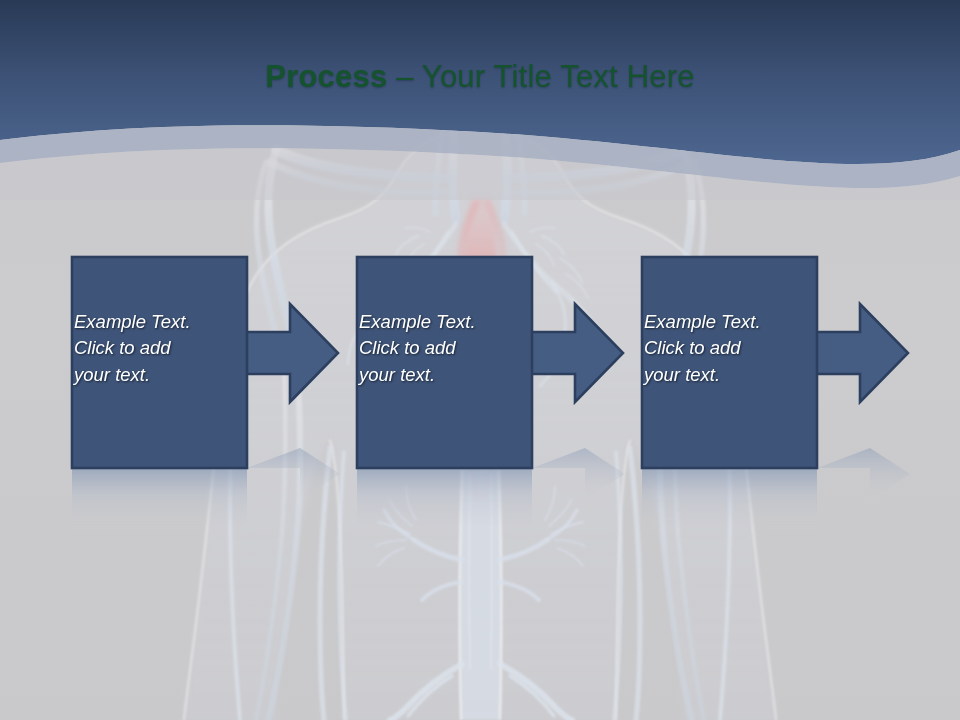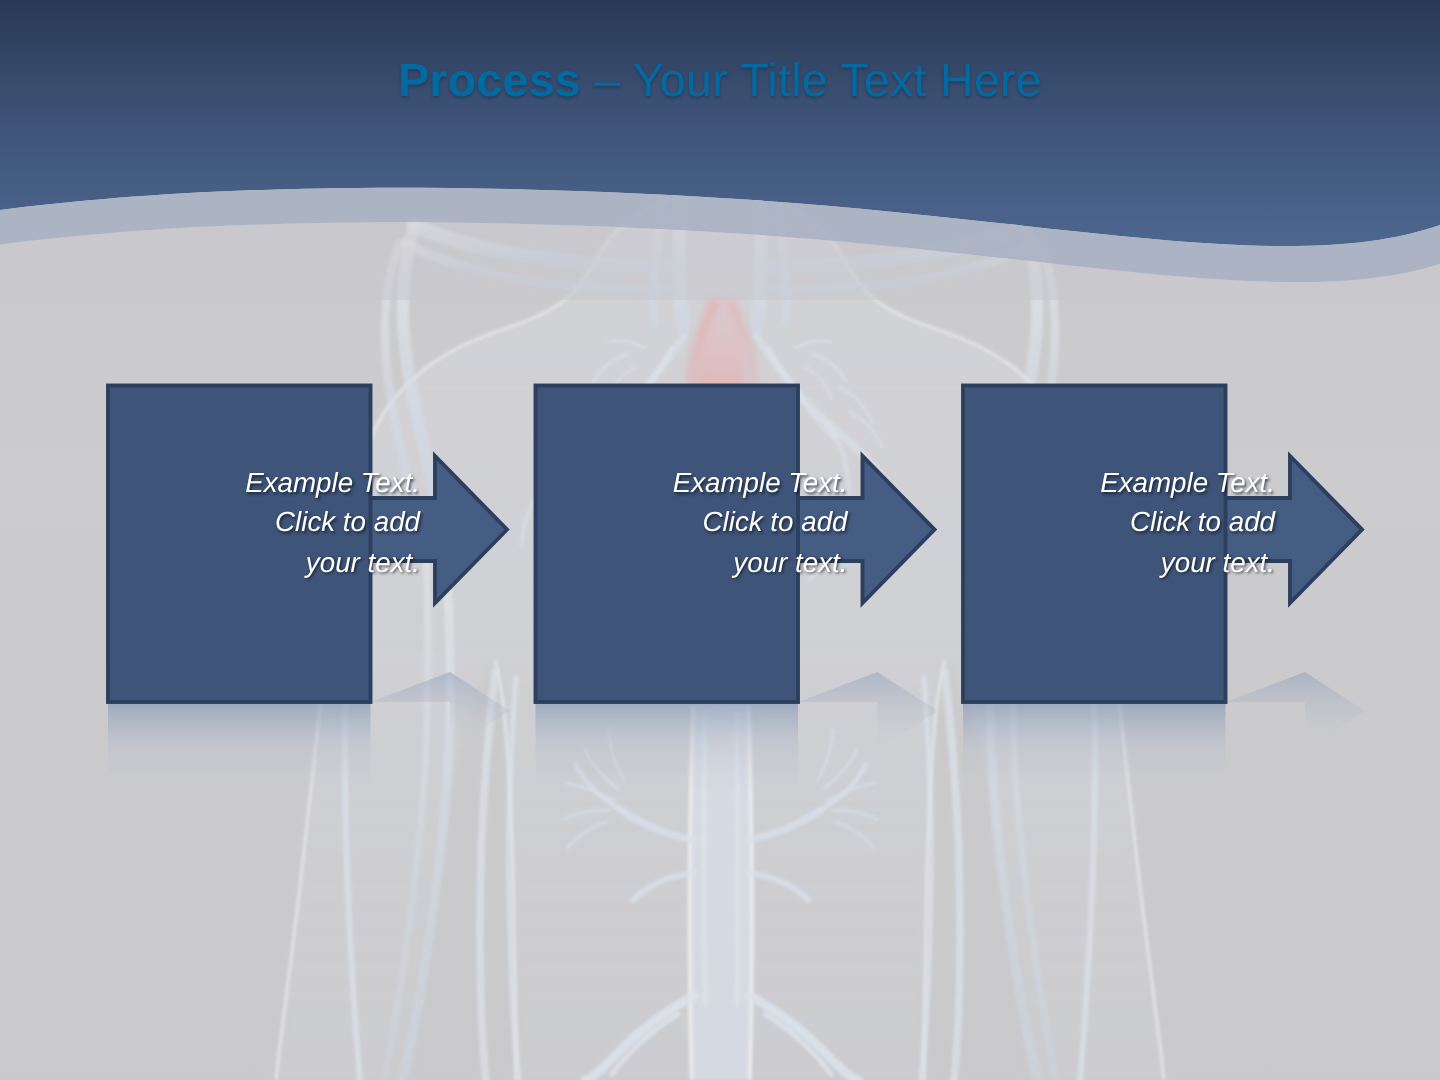--- a/index.html
+++ b/index.html
@@ -31,49 +31,48 @@
   .header-band {
     position: absolute;
     left: 0; top: 0;
     width: 960px; height: 200px;
     overflow: hidden;
   }
   .header-band svg { display: block; width: 960px; height: 200px; }
 
   .title {
     position: absolute;
-    left: 0; top: 37px;
+    left: 0; top: 60px;
     width: 960px;
     text-align: center;
     font-size: 31px;
-    color: #0369a1;
+    color: #14532d;
     letter-spacing: 0.2px;
     line-height: 1.12;
     white-space: nowrap;
     z-index: 7;
     text-shadow: 0 1px 2px rgba(20,30,50,0.35);
   }
   .title .strong { font-weight: bold; }
   .title .light  { font-weight: normal; }
 
   
   .chain { position: absolute; left: 0; top: 0; width: 960px; height: 720px; z-index: 5; }
   .chain svg { display: block; width: 960px; height: 720px; }
 
   .step-text {
     position: absolute;
     z-index: 6;
     color: #ffffff;
     font-style: italic;
     font-size: 18.5px;
     line-height: 1.42;
-    text-align: right;
+    text-align: left;
     text-shadow: 1px 1px 2px rgba(12,20,34,0.75);
     pointer-events: none;
-    padding-left: 34px;
   }
   .step-text span { display: block; white-space: nowrap; }
 
   #step-text-0 { left: 74px;  top: 309px; width: 172px; }
   #step-text-1 { left: 359px; top: 309px; width: 172px; }
   #step-text-2 { left: 644px; top: 309px; width: 172px; }
 </style>
 </head>
 <body>
 

